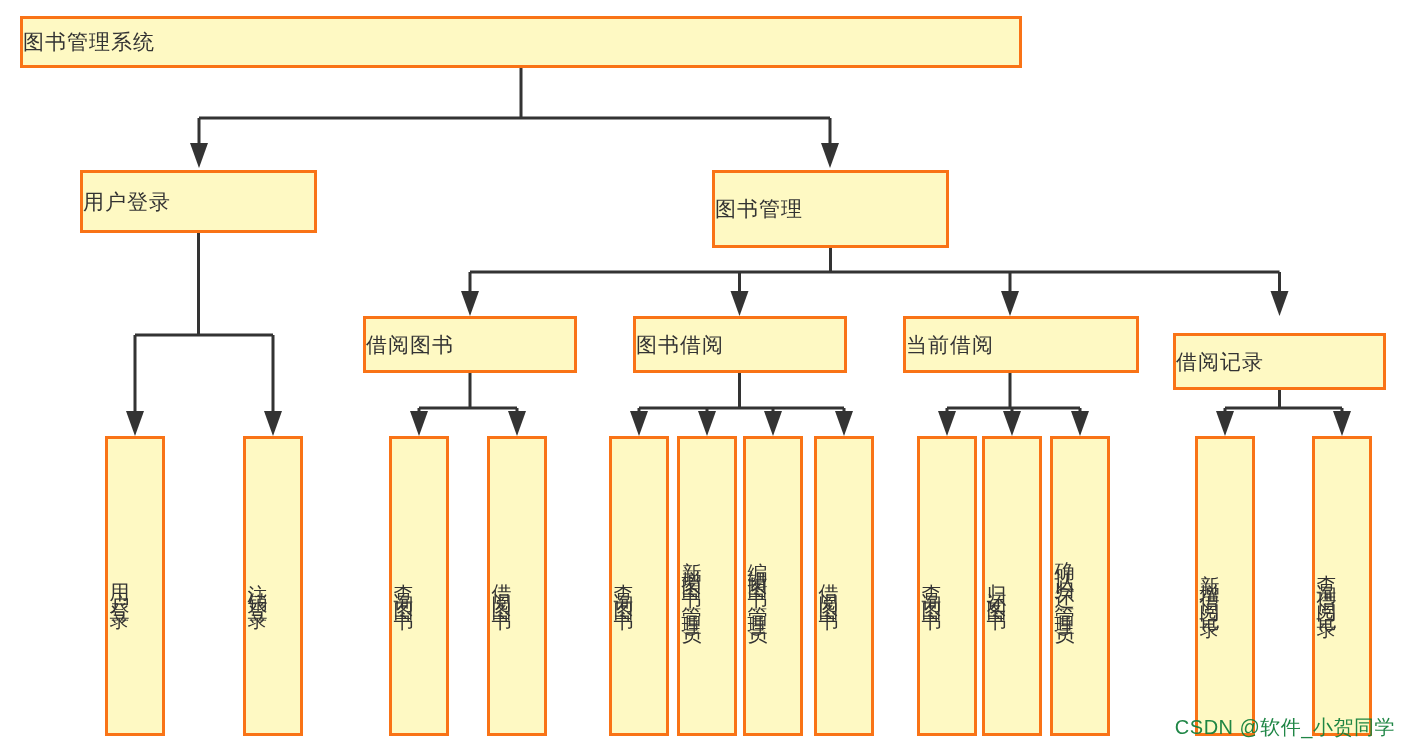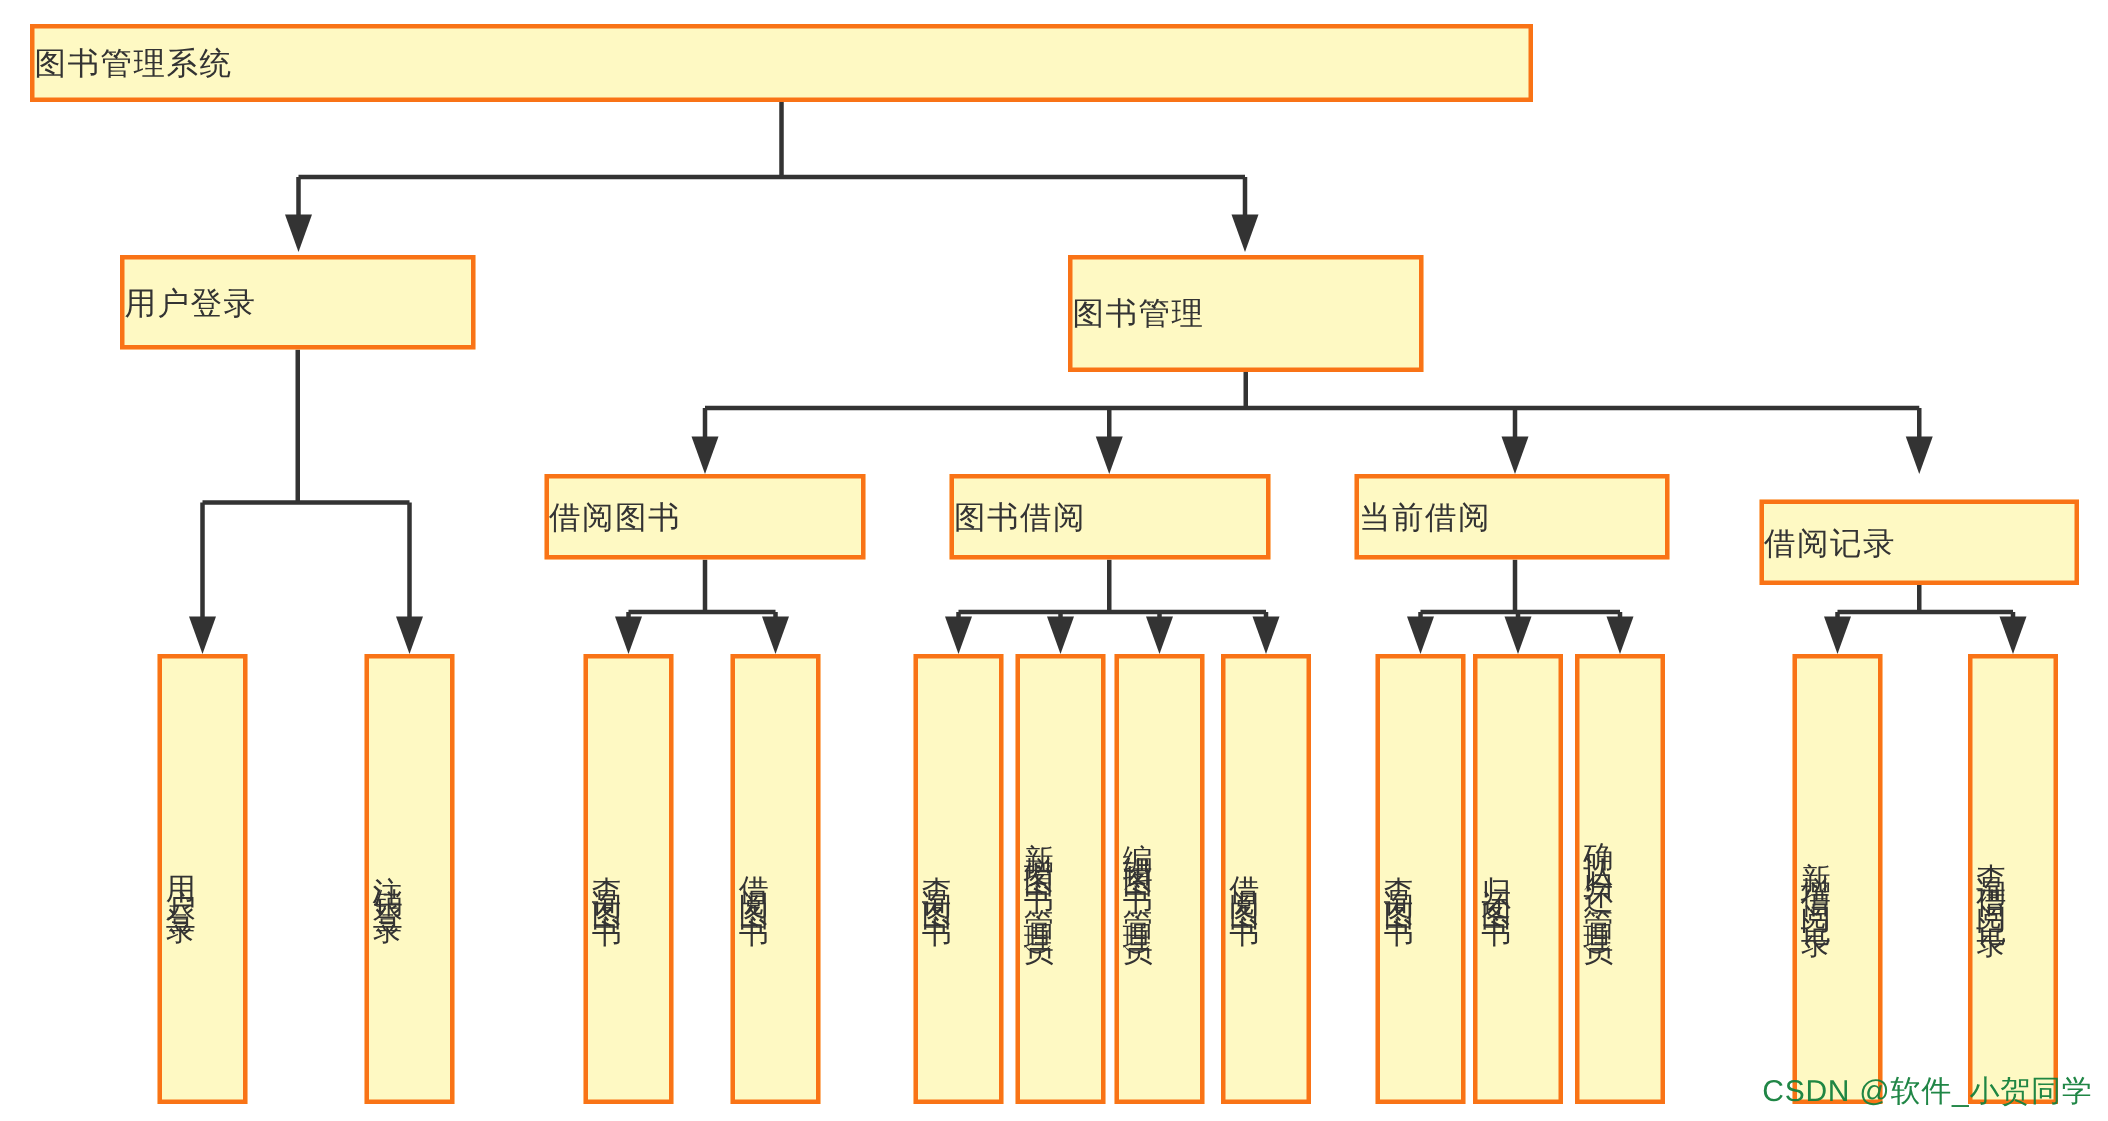--- a/index.html
+++ b/index.html
@@ -98,21 +98,21 @@
   <div class="node h-node" style="left:712px; top:170px; width:237px; height:78px;">
     <span>图书管理</span>
   </div>
 
   <div class="node h-node" style="left:363px; top:316px; width:214px; height:57px;">
     <span>借阅图书</span>
   </div>
   <div class="node h-node" style="left:633px; top:316px; width:214px; height:57px;">
     <span>图书借阅</span>
   </div>
-  <div class="node h-node" style="left:903px; top:316px; width:210px; height:57px;">
+  <div class="node h-node" style="left:903px; top:316px; width:236px; height:57px;">
     <span>当前借阅</span>
   </div>
   <div class="node h-node" style="left:1173px; top:333px; width:213px; height:57px;">
     <span>借阅记录</span>
   </div>
 
   <div class="node v-node" style="left:105px; top:436px; width:60px; height:300px;">
     <span class="vtext">用户登录</span>
   </div>
   <div class="node v-node" style="left:243px; top:436px; width:60px; height:300px;">

